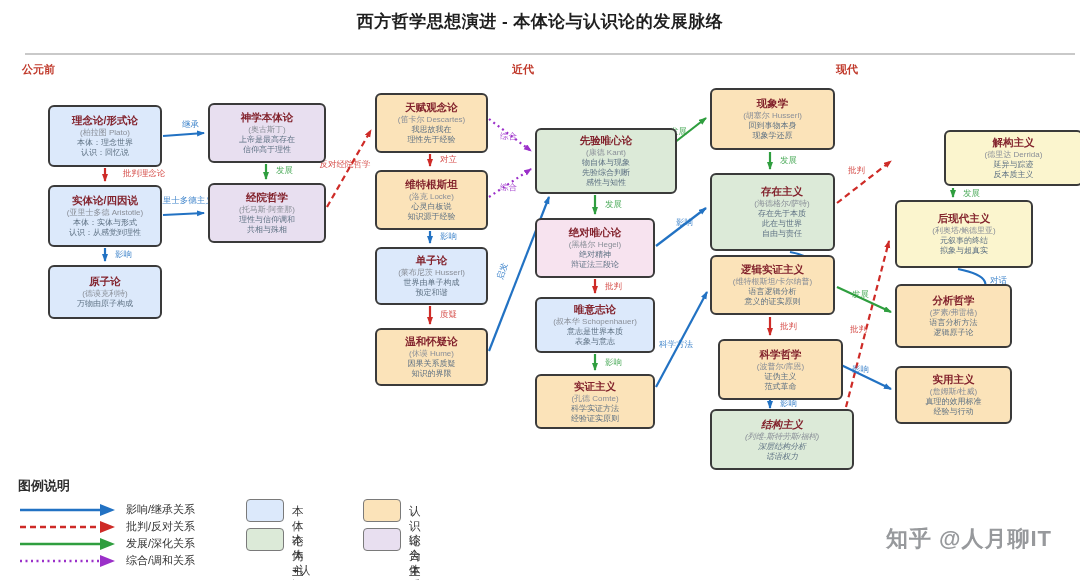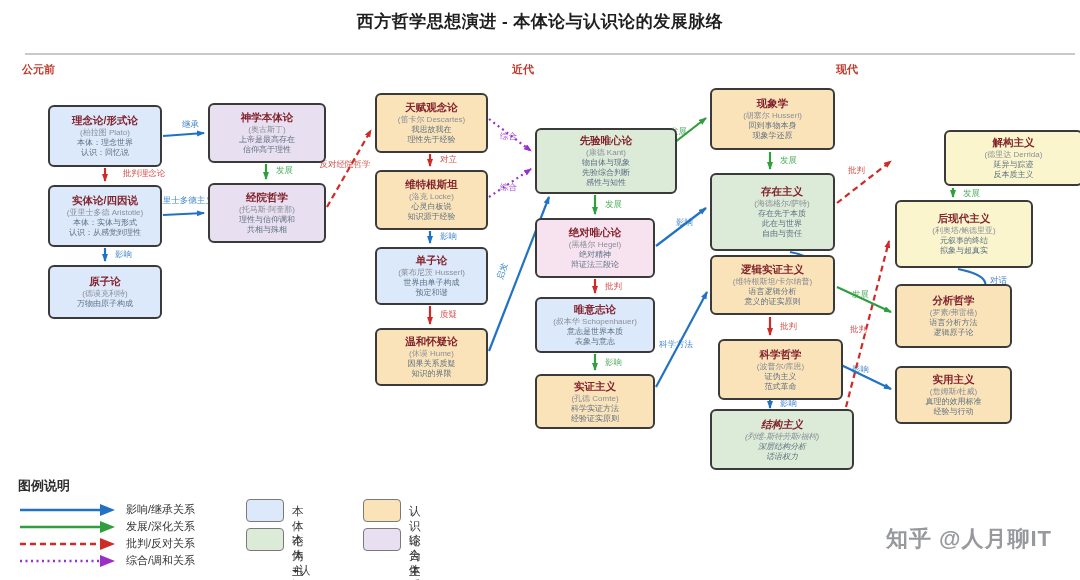--- a/index.html
+++ b/index.html
@@ -250,31 +250,31 @@
     <div id="legend-arrows">
         <div class="legend-row">
           <svg width="100" height="12">
             <line x1="2" y1="6" x2="82" y2="6" stroke="#2272c3" stroke-width="2.5"></line>
             <path d="M82,0 L97,6 L82,12 Z" fill="#2272c3"></path>
           </svg>
           <span>影响/继承关系</span>
         </div>
         <div class="legend-row">
           <svg width="100" height="12">
+            <line x1="2" y1="6" x2="82" y2="6" stroke="#ce2b27" stroke-width="2.5" stroke-dasharray="6 4"></line>
+            <path d="M82,0 L97,6 L82,12 Z" fill="#ce2b27"></path>
+          </svg>
+          <span>批判/反对关系</span>
+        </div>
+        <div class="legend-row">
+          <svg width="100" height="12">
             <line x1="2" y1="6" x2="82" y2="6" stroke="#2f9e3f" stroke-width="2.5"></line>
             <path d="M82,0 L97,6 L82,12 Z" fill="#2f9e3f"></path>
           </svg>
           <span>发展/深化关系</span>
-        </div>
-        <div class="legend-row">
-          <svg width="100" height="12">
-            <line x1="2" y1="6" x2="82" y2="6" stroke="#ce2b27" stroke-width="2.5" stroke-dasharray="6 4"></line>
-            <path d="M82,0 L97,6 L82,12 Z" fill="#ce2b27"></path>
-          </svg>
-          <span>批判/反对关系</span>
         </div>
         <div class="legend-row">
           <svg width="100" height="12">
             <line x1="2" y1="6" x2="82" y2="6" stroke="#9b30c9" stroke-width="2.5" stroke-dasharray="2 3.5"></line>
             <path d="M82,0 L97,6 L82,12 Z" fill="#9b30c9"></path>
           </svg>
           <span>综合/调和关系</span>
         </div>
       </div>
     <div id="legend-swatches">

